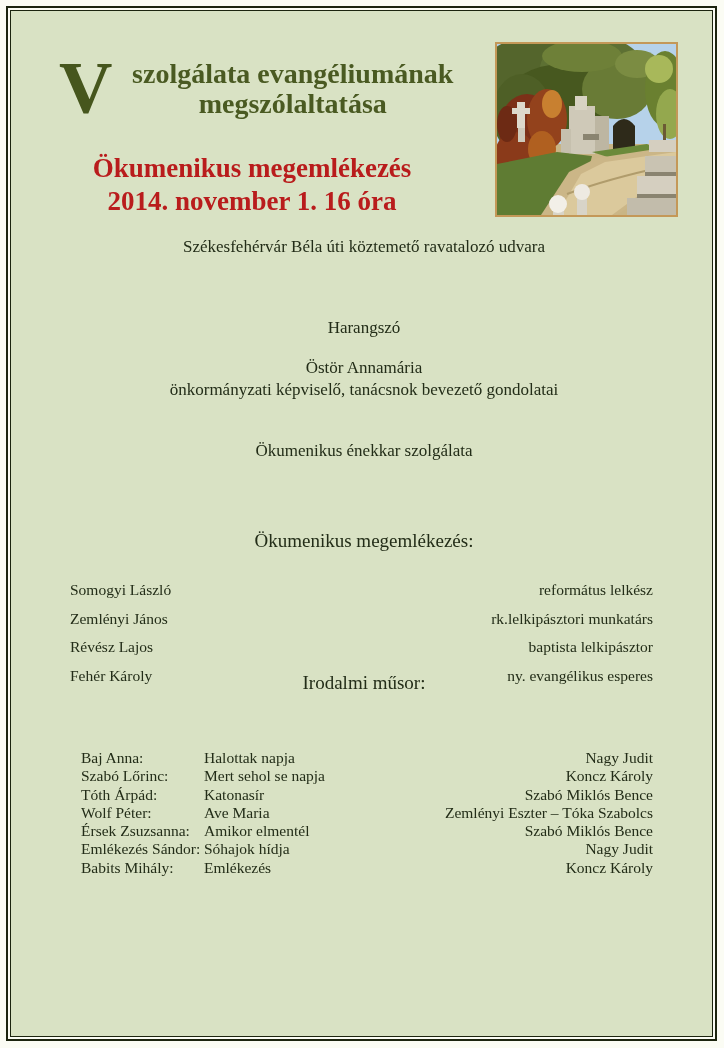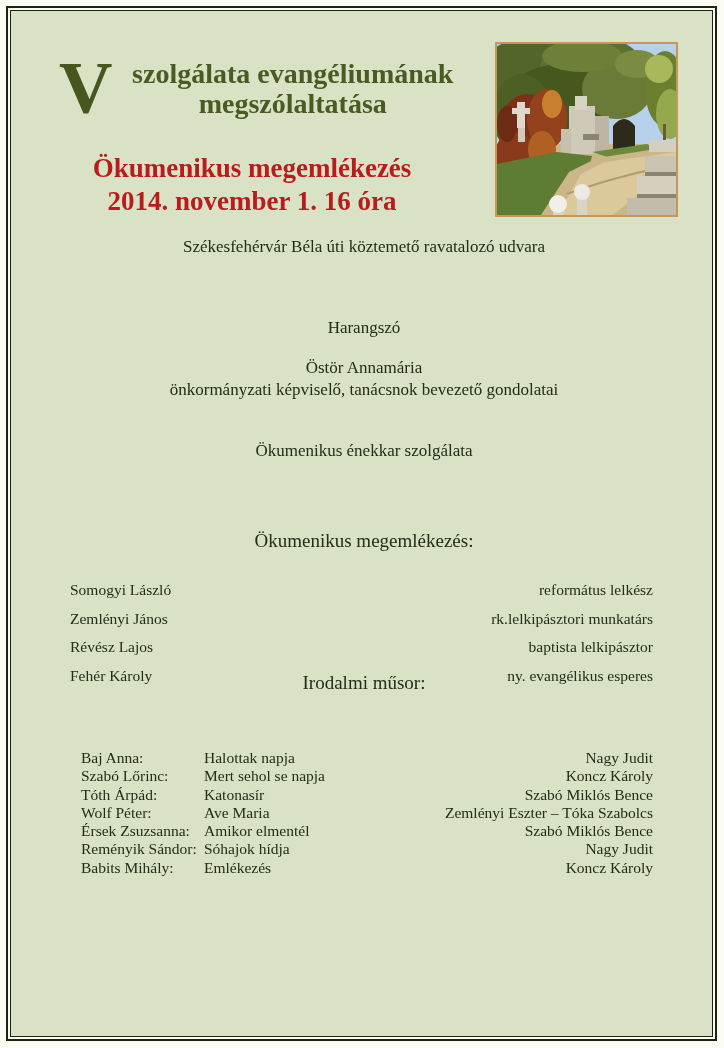--- a/index.html
+++ b/index.html
@@ -191,21 +191,21 @@
         <span class="lit-author">Wolf Péter:</span>
         <span class="lit-title">Ave Maria</span>
         <span class="lit-performer">Zemlényi Eszter – Tóka Szabolcs</span>
       </div>
       <div class="lit-row">
         <span class="lit-author">Érsek Zsuzsanna:</span>
         <span class="lit-title">Amikor elmentél</span>
         <span class="lit-performer">Szabó Miklós Bence</span>
       </div>
       <div class="lit-row">
-        <span class="lit-author">Reményik Sándor:</span>
+        <span class="lit-author">Emlékezés Sándor:</span>
         <span class="lit-title">Sóhajok hídja</span>
         <span class="lit-performer">Nagy Judit</span>
       </div>
       <div class="lit-row">
         <span class="lit-author">Babits Mihály:</span>
         <span class="lit-title">Emlékezés</span>
         <span class="lit-performer">Koncz Károly</span>
       </div>
     </div>
 

